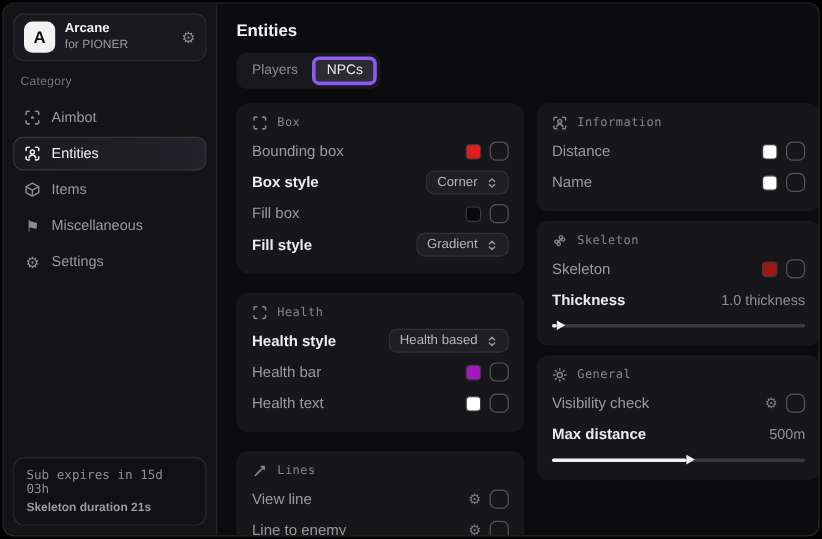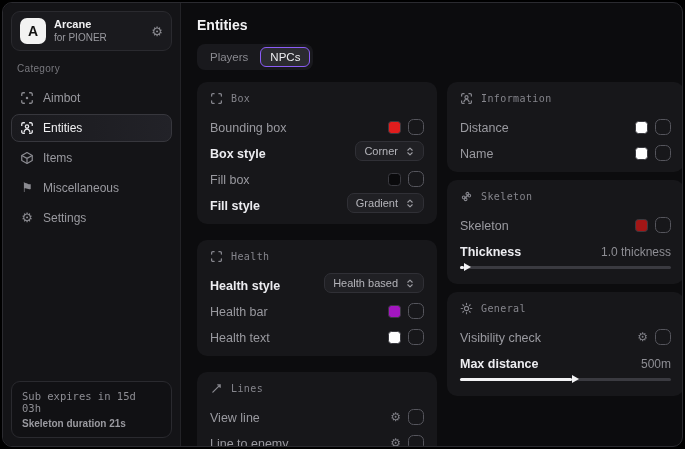--- a/index.html
+++ b/index.html
@@ -14,47 +14,47 @@
   .brand { display:flex; align-items:center; gap:8px; background:#1a1a1e;
     border:1px solid #2a2a2f; border-radius:9px; padding:6px 8px; }
   .logo { width:26px; height:26px; background:#f2f2f2; color:#111; border-radius:7px;
     font-weight:bold; font-size:14px; display:flex; align-items:center; justify-content:center; }
   .brand-text { flex:1; line-height:1.25; }
   .brand-title { color:#f0f0f2; font-size:11px; font-weight:bold; }
   .brand-sub { color:#9a9aa0; font-size:10px; }
   .gear-glyph { color:#8a8a90; font-size:13px; cursor:pointer; }
   .category { color:#77777d; font-size:10px; margin:12px 6px 8px; letter-spacing:.3px; }
   .nav { flex:1; }
-  .nav-item { display:flex; align-items:flex-start; gap:9px; padding:6px 8px; margin:2px 0;
+  .nav-item { display:flex; align-items:center; gap:9px; padding:6px 8px; margin:2px 0;
     color:#9a9aa0; font-size:12px; border:1px solid transparent; border-radius:8px; cursor:pointer; }
   .nav-item svg, .nav-item .glyph { width:14px; color:#8a8a90; flex-shrink:0; text-align:center; }
   .nav-item.active { color:#f0f0f2; border-color:#37373d;
     background:linear-gradient(90deg,#1a1a1e, #222228); }
   .nav-item.active svg, .nav-item.active .glyph { color:#e8e8ec; }
   .glyph { font-size:13px; line-height:1; }
   .sub-box { border:1px solid #2a2a2f; border-radius:9px; padding:8px 10px; background:#111114; }
   .sub-line1 { font-family:"DejaVu Sans Mono", monospace; font-size:10.5px; color:#8e8e94; }
   .sub-line2 { font-size:10px; color:#9a9aa0; font-weight:bold; margin-top:4px; }
 
   
   .main { flex:1; padding:14px 14px 0 16px; }
   .page-title { color:#f2f2f4; font-size:14px; font-weight:bold; }
   .tabs { display:inline-flex; background:#19191d; border-radius:8px; padding:3px; margin-top:11px; gap:2px; }
   .tab { border:none; background:transparent; color:#8a8a90; font-size:11.5px;
     font-family:inherit; padding:4px 10px; border-radius:6px; cursor:pointer; }
-  .tab.active { background:#2b2b30; color:#ececf0; border:1px solid #8b5cf6; padding:3px 9px; }
+  .tab.active { background:#2b2b30; color:#ececf0; border:3px solid #8b5cf6; padding:3px 9px; }
   .cols { display:flex; gap:10px; margin-top:12px; }
   .col { display:flex; flex-direction:column; gap:8px; }
   .col.left { width:240px;gap:16px; } .col.right { width:237px; }
 
   .card { background:#17171a; border-radius:10px; padding:10px 13px 11px; }
   .card-head { display:flex; align-items:center; gap:8px; color:#85858c;
     font-family:"DejaVu Sans Mono", monospace; font-size:10px; margin-bottom:4px; letter-spacing:.4px; }
   .card-head svg { color:#85858c; }
-  .row { display:flex; align-items:flex-end; justify-content:space-between; height:26px; }
+  .row { display:flex; align-items:center; justify-content:space-between; height:26px; }
   .lbl { color:#9a9aa0; font-size:12.5px; }
   .lbl.strong { color:#ececf0; font-weight:bold; }
   .ctrl { display:flex; align-items:center; gap:7px; }
   .swatch { width:13px; height:13px; border-radius:3.5px; border:1px solid #3a3a40; display:inline-block; cursor:pointer; }
   .checkbox { width:16px; height:16px; border:1.5px solid #55555c; border-radius:5.5px;
     display:inline-block; background:transparent; cursor:pointer; }
   .mini-gear { color:#7d7d84; font-size:12px; cursor:pointer; line-height:1; }
   .dropdown { display:inline-flex; align-items:center; gap:7px; background:#202024;
     border:1px solid #303036; border-radius:7px; color:#b4b4ba; font-size:11px;
     font-family:inherit; padding:3px 8px; cursor:pointer; }

